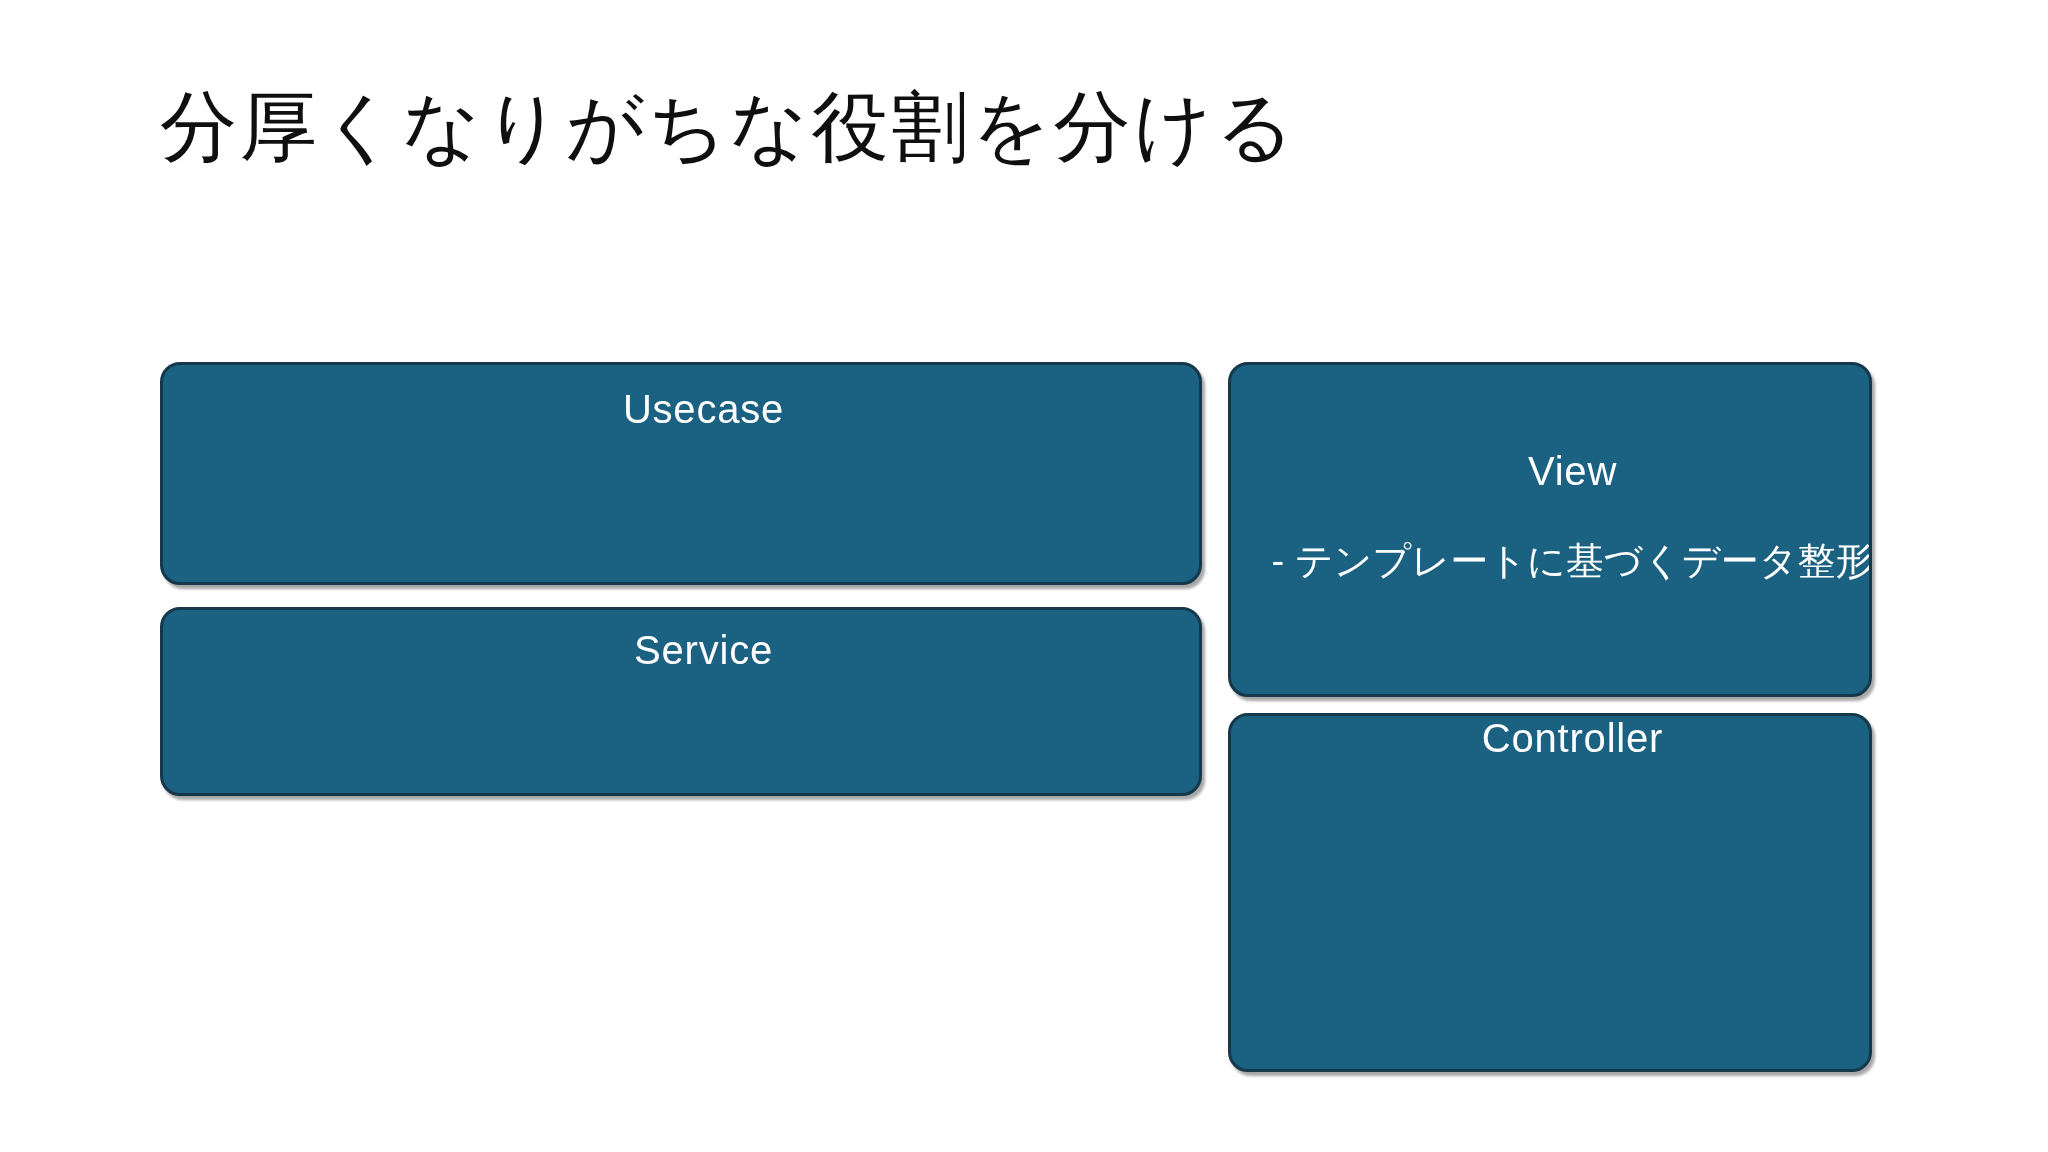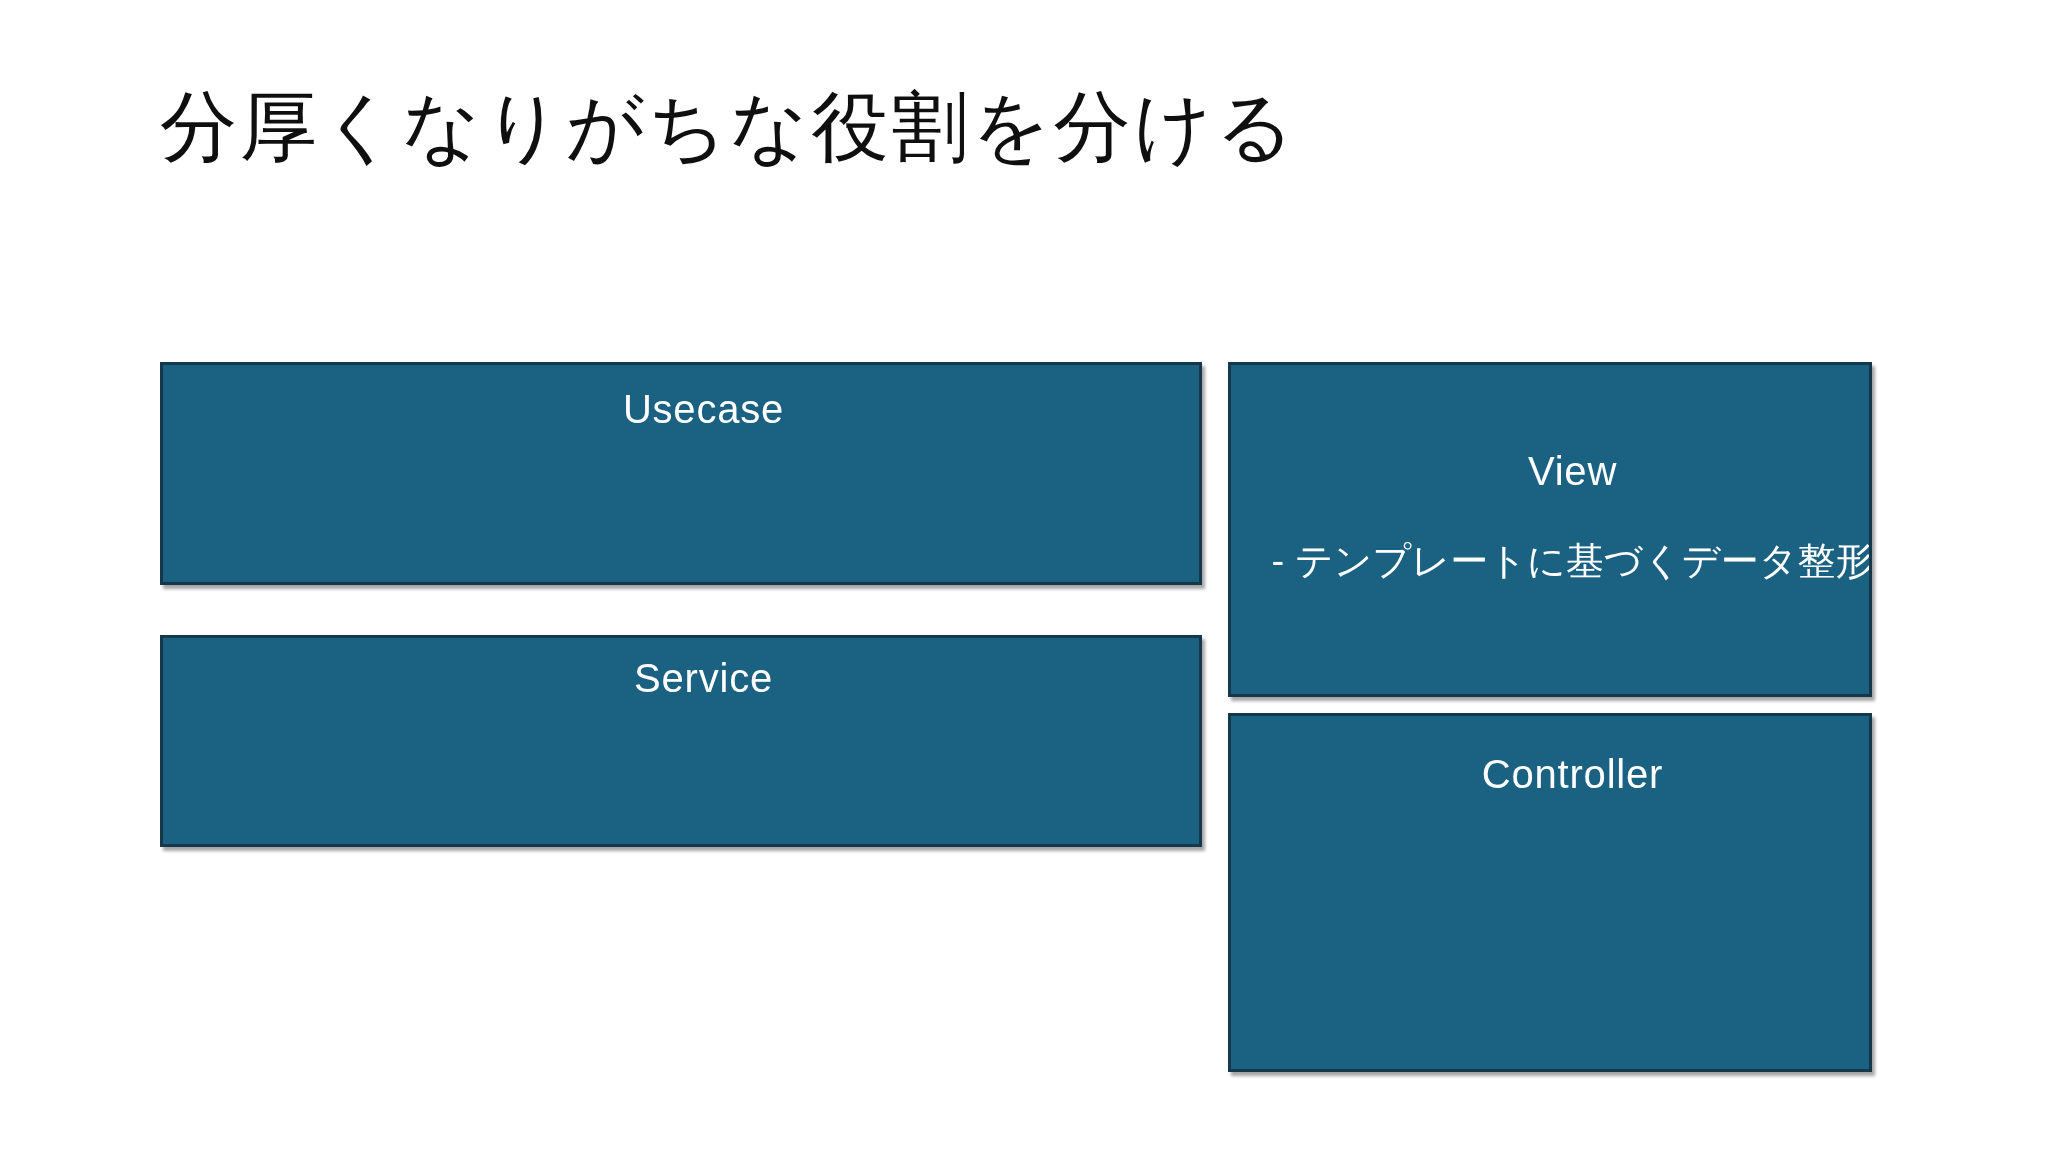--- a/index.html
+++ b/index.html
@@ -54,21 +54,21 @@
   #right-column { left: 1068px; width: 644px;  }
 
   
   .box {
     position: absolute;
     left: 0;
     width: 100%;
     box-sizing: border-box;
     background: #1b6182;
     border: 3px solid #15394a;
-    border-radius: 0;
+    border-radius: 20px;
     box-shadow: 3px 4px 3px rgba(0,0,0,0.35);
     color: #ffffff;
     text-align: center;
     overflow: hidden;
     display: flex;
     flex-direction: column;
     align-items: center;
     padding-left: 45px;
   }
 
@@ -82,41 +82,41 @@
     font-weight: 300;
     color: #ffffff;
     line-height: 1.18;
   }
   .box-line {
     white-space: nowrap;
   }
 
   
   #box-usecase { top: 0px;   height: 223px; }
-  #box-service { top: 245px; height: 212px; margin-top: 28px; }
+  #box-service { top: 245px; height: 189px; }
   #box-infra   { top: 434px; height: 276px; }
 
   
   #box-view       { top: 0px;   height: 335px; text-align: center; }
   #box-controller { top: 351px; height: 359px; }
 
   
   #box-usecase .box-title { font-size: 40px; margin-top: 22px; }
   #box-usecase .box-lines { font-size: 38px; margin-top: 38px; }
 
   #box-service .box-title { font-size: 40px; margin-top: 18px; }
   #box-service .box-lines { font-size: 38px; margin-top: 30px; }
 
   #box-infra .box-title   { font-size: 40px; margin-top: 16px; }
   #box-infra .box-lines   { font-size: 23px; margin-top: 30px; line-height: 1.33; }
 
   #box-view .box-title    { font-size: 40px; margin-top: 84px; }
   #box-view .box-lines    { font-size: 38px; margin-top: 46px; }
 
-  #box-controller .box-title { font-size: 40px; margin-top: 36px; }
+  #box-controller .box-title { font-size: 40px; }
   #box-controller .box-lines { font-size: 38px; margin-top: 42px; }
 </style>
 </head>
 <body>
 
 <div id="slide">
 
   <div id="slide-title">分厚くなりがちな役割を分ける</div>
 
   <div id="board">

